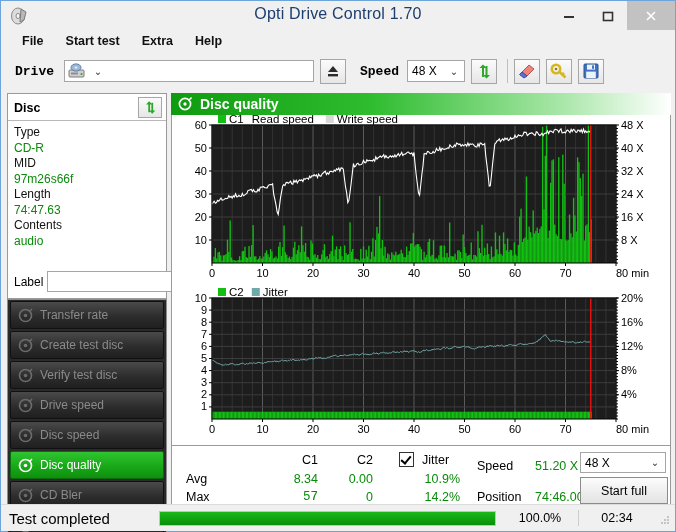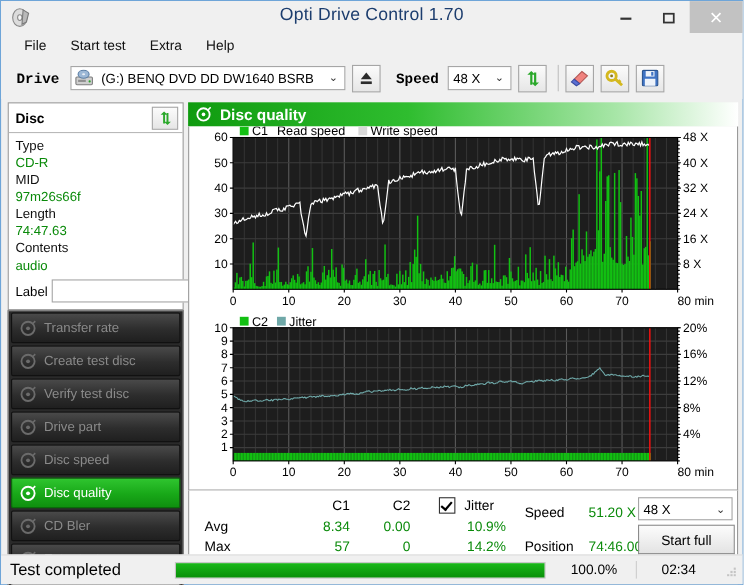--- a/index.html
+++ b/index.html
@@ -17,21 +17,21 @@
   .title-icon{position:absolute;left:8px;top:5px;width:20px;height:20px;}
   .title-text{position:absolute;left:0;right:0;top:4px;text-align:center;
     font-size:16px;color:#1c3d6e;letter-spacing:.2px;}
   .win-btns{position:absolute;right:0;top:0;display:flex;height:29px;}
   .win-btn{width:39px;height:29px;display:flex;align-items:center;justify-content:center;
     font-size:13px;color:#333;background:#f0f0f0;}
   .win-btn.close{background:#c2c2c2;width:48px;color:#fff;font-size:15px;}
 
   
   .menubar{height:22px;display:flex;align-items:center;padding-left:10px;gap:0px;
-    background:#f0f0f0;}
+    background:#f0f0f0;font-weight:bold;}
   .menu-item{padding:3px 11px;font-size:12.5px;color:#111;}
 
   
   .toolbar{position:relative;height:38px;background:#f0f0f0;
     display:flex;align-items:center;padding:0 6px;}
   .lbl-bold{font-weight:bold;font-size:13px;font-family:Liberation Mono, monospace;}
   .drive-label{margin-left:8px;margin-right:10px;}
   .combo{position:relative;height:22px;background:#fff;border:1px solid #a6a6a6;
     display:flex;align-items:center;box-sizing:border-box;font-size:12px;}
   .combo .cv{flex:1;padding-left:4px;white-space:nowrap;overflow:hidden;}
@@ -47,21 +47,21 @@
   
   .leftpanel{position:absolute;left:6px;top:92px;width:160px;}
   .disc-box{border:1px solid #9a9a9a;background:#fff;padding:0;}
   .disc-head{display:flex;align-items:center;justify-content:space-between;
     padding:3px 4px 2px 6px;border-bottom:1px solid #b9b9b9;}
   .disc-head .t{font-weight:bold;font-size:12.5px;}
   .disc-rows{padding:4px 6px 5px 6px;}
   .drow{display:flex;justify-content:space-between;font-size:12px;line-height:15.5px;flex-direction:column;}
   .drow .k{color:#111;}
   .drow .v{color:#0a8a0a;font-weight:normal;}
-  .label-row{display:flex;align-items:center;margin-top:4px;gap:4px;}
+  .label-row{display:flex;align-items:center;margin-top:21px;gap:4px;}
   .label-row .k{width:38px;}
   .label-input{flex:1;height:17px;border:1px solid #a6a6a6;background:#fff;}
   .cdbtn{width:22px;height:21px;border:1px solid #a6a6a6;
     background:linear-gradient(#fafafa,#e4e4e4);display:flex;align-items:center;justify-content:center;}
 
   .navlist{margin-top:0;border:1px solid #8e8e8e;background:#2a2a2a;padding:1px 2px 2px 2px;}
   .navbtn{height:26px;display:flex;align-items:center;gap:7px;padding-left:7px;
     background:linear-gradient(#4a4a4a,#2d2d2d 55%,#1f1f1f);
     border:1px solid #111;border-radius:2px;margin-bottom:2px;color:#8a8a8a;font-size:12px;}
   .navbtn.active{background:linear-gradient(#2fc52f,#18a818 55%,#0f8f0f);
@@ -152,21 +152,20 @@
     <div class="combo" id="drive-combo">
       <span class="drv-ico">
         <svg width="18" height="16" viewBox="0 0 18 16">
           <rect x="1" y="7" width="15" height="7" rx="1" fill="#cfcfcf" stroke="#7d7d7d"></rect>
           <rect x="3" y="9.5" width="7" height="2" fill="#8f8f8f"></rect>
           <circle cx="13.5" cy="11" r="1" fill="#2ba32b"></circle>
           <ellipse cx="8" cy="4.5" rx="5" ry="3.6" fill="#9db8d6" stroke="#5c7fa6"></ellipse>
           <ellipse cx="8" cy="4.5" rx="1.4" ry="1" fill="#e9eef5"></ellipse>
         </svg>
       </span>
-      <span class="cv">(G:)   BENQ DVD DD DW1640 BSRB</span>
       <span class="caret">⌄</span>
     </div>
 
     <div class="tbtn">
       <svg width="16" height="16" viewBox="0 0 16 16">
         <path d="M8 3 L13 9 L3 9 Z" fill="#2b2b2b"></path>
         <rect x="3" y="11" width="10" height="2.4" fill="#2b2b2b"></rect>
       </svg>
     </div>
 
@@ -279,21 +278,21 @@
             <path d="M12 4 L15 1" stroke="#6b6b6b" stroke-width="1.6"></path>
           </svg>
         <span>Verify test disc</span>
       </div>
       <div class="navbtn">
         <svg width="15" height="15" viewBox="0 0 16 16">
             <circle cx="8" cy="8" r="6.4" fill="none" stroke="#6b6b6b" stroke-width="1.8"></circle>
             <circle cx="8" cy="8" r="1.9" fill="#6b6b6b"></circle>
             <path d="M12 4 L15 1" stroke="#6b6b6b" stroke-width="1.6"></path>
           </svg>
-        <span>Drive part</span>
+        <span>Drive speed</span>
       </div>
       <div class="navbtn">
         <svg width="15" height="15" viewBox="0 0 16 16">
             <circle cx="8" cy="8" r="6.4" fill="none" stroke="#6b6b6b" stroke-width="1.8"></circle>
             <circle cx="8" cy="8" r="1.9" fill="#6b6b6b"></circle>
             <path d="M12 4 L15 1" stroke="#6b6b6b" stroke-width="1.6"></path>
           </svg>
         <span>Disc speed</span>
       </div>
       <div class="navbtn active">
@@ -1201,21 +1200,21 @@
           <span class="chk"></span>
         </div>
         <div class="cell" style="left:250px;top:7px;">Jitter</div>
 
         <div class="cell" style="left:14px;top:26px;">Avg</div>
         <div class="cell sv" style="left:100px;top:26px;width:46px;text-align:right;">8.34</div>
         <div class="cell sv" style="left:155px;top:26px;width:46px;text-align:right;">0.00</div>
         <div class="cell sv" style="left:232px;top:26px;width:56px;text-align:right;">10.9%</div>
 
         <div class="cell" style="left:14px;top:44px;">Max</div>
-        <div class="cell sv" style="left:100px;top:44px;width:46px;text-align:right;">57</div>
+        <div class="cell sv" style="left:100px;top:44px;width:46px;text-align:right;font-family:Liberation Mono, monospace;">57</div>
         <div class="cell sv" style="left:155px;top:44px;width:46px;text-align:right;">0</div>
         <div class="cell sv" style="left:232px;top:44px;width:56px;text-align:right;">14.2%</div>
 
         <div class="cell" style="left:14px;top:62px;">Total</div>
         <div class="cell sv" style="left:100px;top:62px;width:46px;text-align:right;">37398</div>
         <div class="cell sv" style="left:155px;top:62px;width:46px;text-align:right;">0</div>
 
         <div class="cell" style="left:305px;top:13px;">Speed</div>
         <div class="cell sv" style="left:363px;top:13px;">51.20 X</div>
         <div class="cell" style="left:305px;top:44px;">Position</div>

